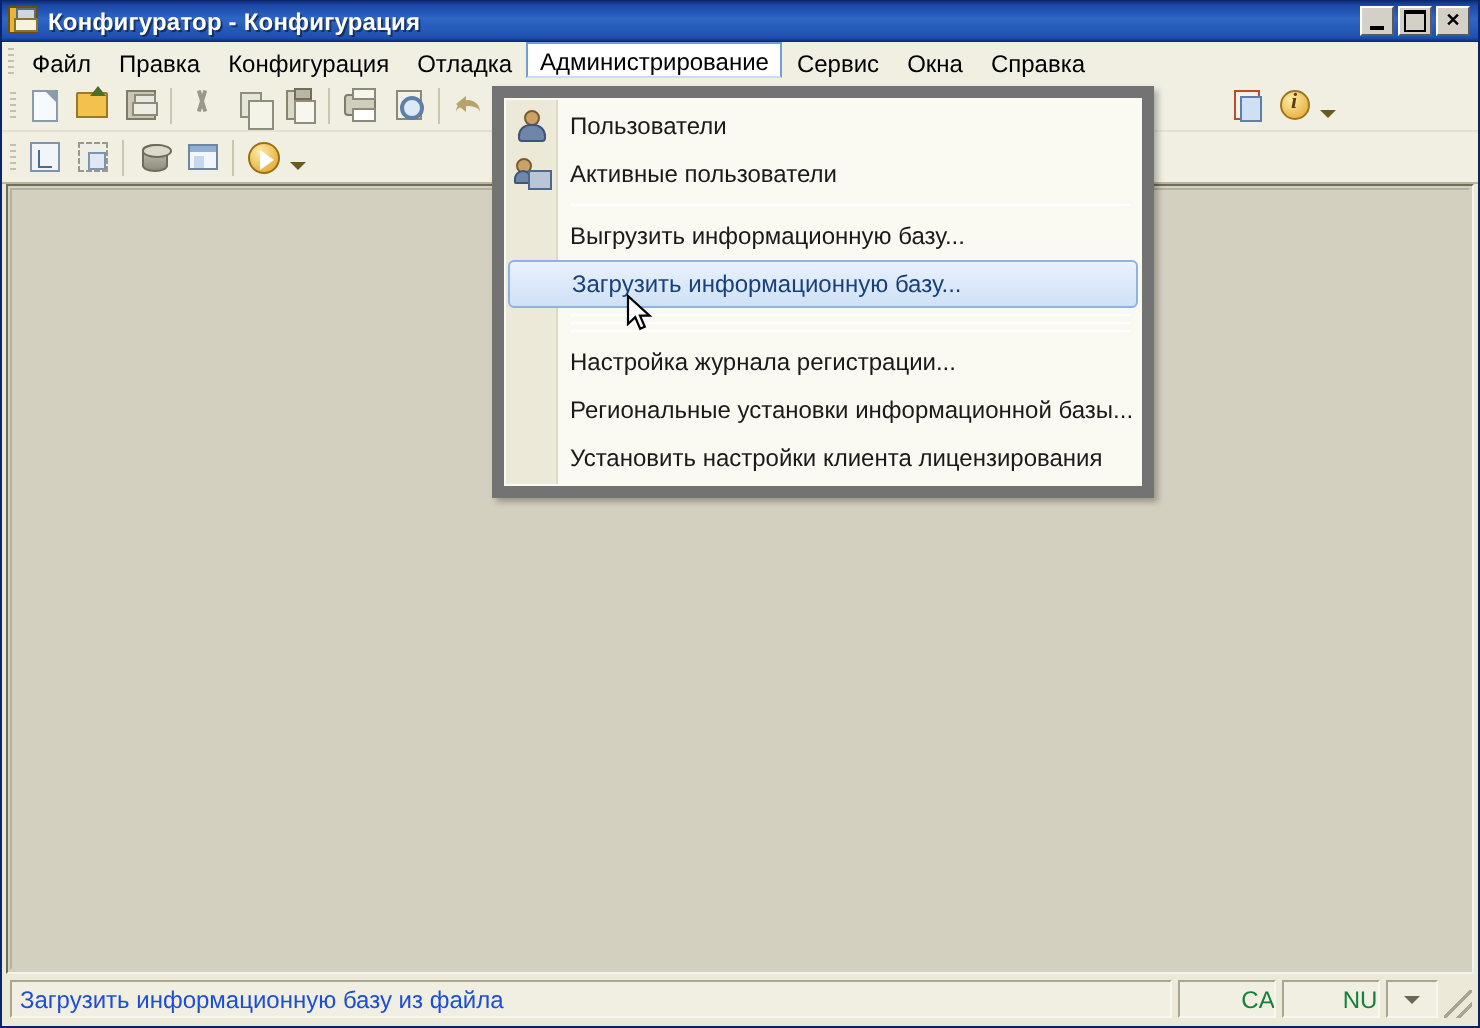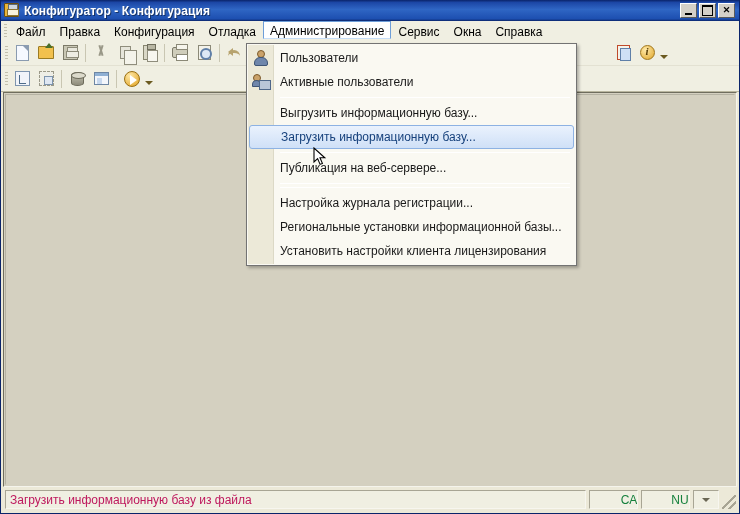--- a/index.html
+++ b/index.html
@@ -180,42 +180,42 @@
     display:flex;align-items:center;
     padding:2px 3px 3px 4px;
     gap:3px;
   }
   .sb-cell{
     height:19px;
     border:1px solid;
     border-color:#a8a594 #f7f6ef #f7f6ef #a8a594;
     background:#f0efe2;
     display:flex;align-items:center;
-    font-size:12px;color:#be185d;
+    font-size:12px;color:#1d4ed8;
     padding:0 4px;
     white-space:nowrap; overflow:hidden;
   }
   #sb-message{flex:1 1 auto;}
   .sb-ind{width:36px;justify-content:center;color:#15803d;padding-left:43px;}
   .sb-drop{width:26px;justify-content:center;}
   .sb-drop i{width:0;height:0;border-left:4px solid transparent;border-right:4px solid transparent;border-top:4px solid #6a6754;}
   #sb-grip{
     width:14px;height:14px;align-self:flex-end;margin-bottom:1px;
     background:
       linear-gradient(135deg,transparent 45%,#a8a594 45%,#a8a594 55%,transparent 55%) ,
       linear-gradient(135deg,transparent 70%,#a8a594 70%,#a8a594 80%,transparent 80%);
     flex:0 0 14px;
   }
 
   
   #dropdown{
     position:absolute;
     left:245px; top:43px; width:331px;
     background:#faf9f2;
-    border:1px solid #737373;
+    border:6px solid #737373;
     box-shadow:2px 2px 3px rgba(0,0,0,.28);
     padding:2px 0 2px 0;
     z-index:50;
   }
   #dropdown .gutter{
     position:absolute;left:1px;top:1px;bottom:1px;width:26px;
     background:#ece9d8;
     border-right:1px solid #dcd9c6;
   }
   .mi{
@@ -416,23 +416,20 @@
     <div class="mi">
       <span>Выгрузить информационную базу...</span>
     </div>
 
     <div class="mi sel">
       <span>Загрузить информационную базу...</span>
     </div>
 
     <div class="msep"></div>
 
-    <div class="mi">
-      <span>Публикация на веб-сервере...</span>
-    </div>
 
     <div class="msep"></div>
 
 
     <div class="msep"></div>
 
     <div class="mi">
       <span>Настройка журнала регистрации...</span>
     </div>
 

